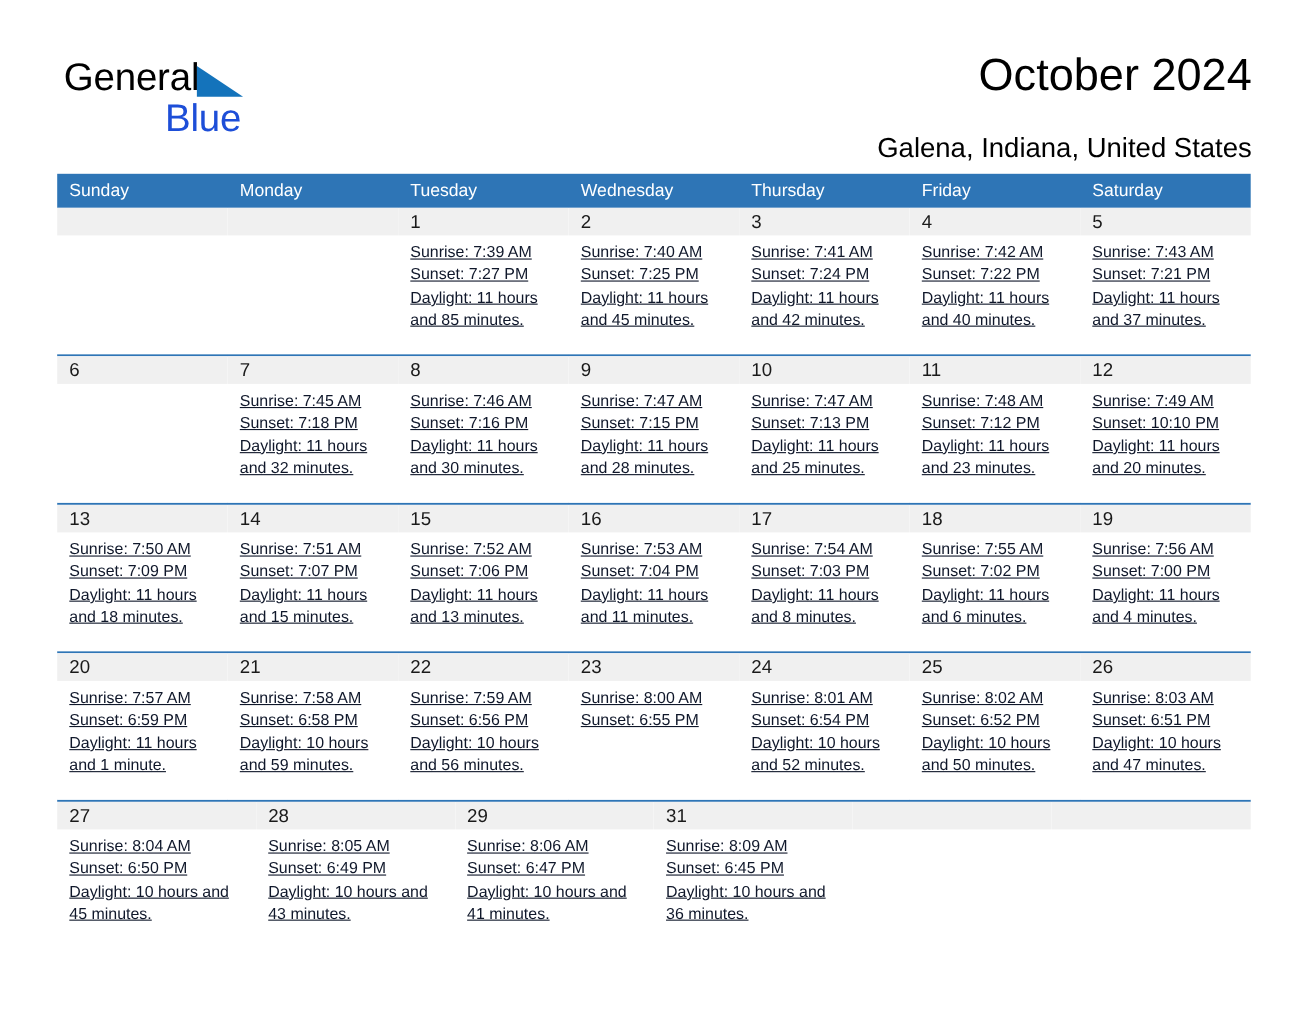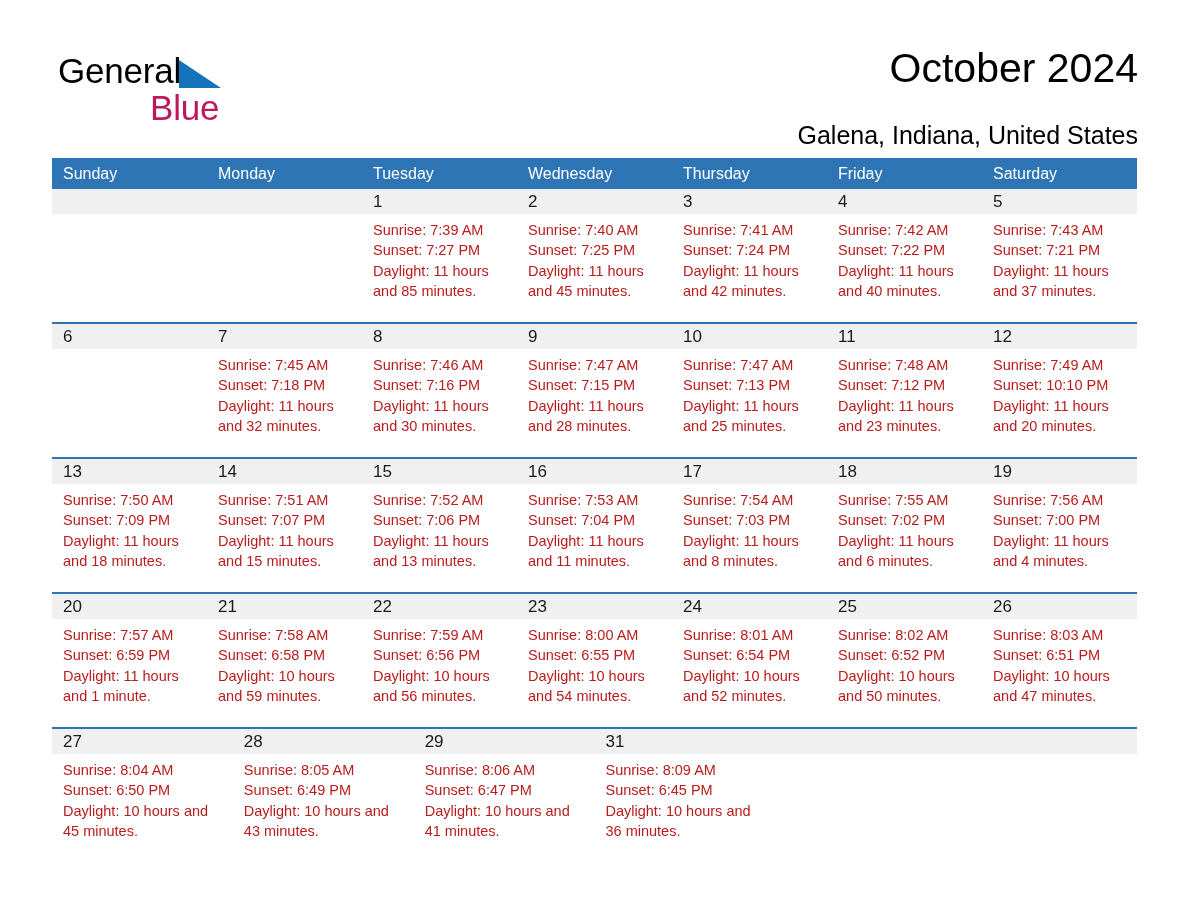--- a/index.html
+++ b/index.html
@@ -58,21 +58,21 @@
     top: 10px;
     left: -2px;
     border-left: 42px solid #1473bb;
     border-top: 28px solid transparent;
   }
   .brand-line2 {
     position: absolute;
     left: 92px;
     top: 37px;
     font-size: 35px;
-    color: #be185d;
+    color: #1d4ed8;
     line-height: 42px;
     letter-spacing: -0.2px;
   }
 
   .titleblock {
     position: absolute;
     right: 0;
     top: 0;
     text-align: right;
   }
@@ -136,21 +136,22 @@
   .daynum {
     font-size: 17px;
     line-height: 25px;
     padding-left: 11px;
     color: #1a1a1a;
   }
   .daybody {
     padding: 6px 8px 0 11px;
     font-size: 14.5px;
     line-height: 20.4px;
-    color: #b91c1c;
+    color: #0f172a;
+    text-decoration: underline;
   }
   .daybody div {
     white-space: nowrap;
   }
   .daybody .wrapline {
     white-space: normal;
   }
 </style>
 </head>
 <body>
@@ -416,21 +417,20 @@
               <div class="wrapline">Daylight: 10 hours and 56 minutes.</div>
             </div>
           </div>
           <div class="daycell">
             <div class="daynum-band">
               <div class="daynum">23</div>
             </div>
             <div class="daybody">
               <div>Sunrise: 8:00 AM</div>
               <div>Sunset: 6:55 PM</div>
-              <div class="wrapline">Daylight: 10 hours and 54 minutes.</div>
             </div>
           </div>
           <div class="daycell">
             <div class="daynum-band">
               <div class="daynum">24</div>
             </div>
             <div class="daybody">
               <div>Sunrise: 8:01 AM</div>
               <div>Sunset: 6:54 PM</div>
               <div class="wrapline">Daylight: 10 hours and 52 minutes.</div>

